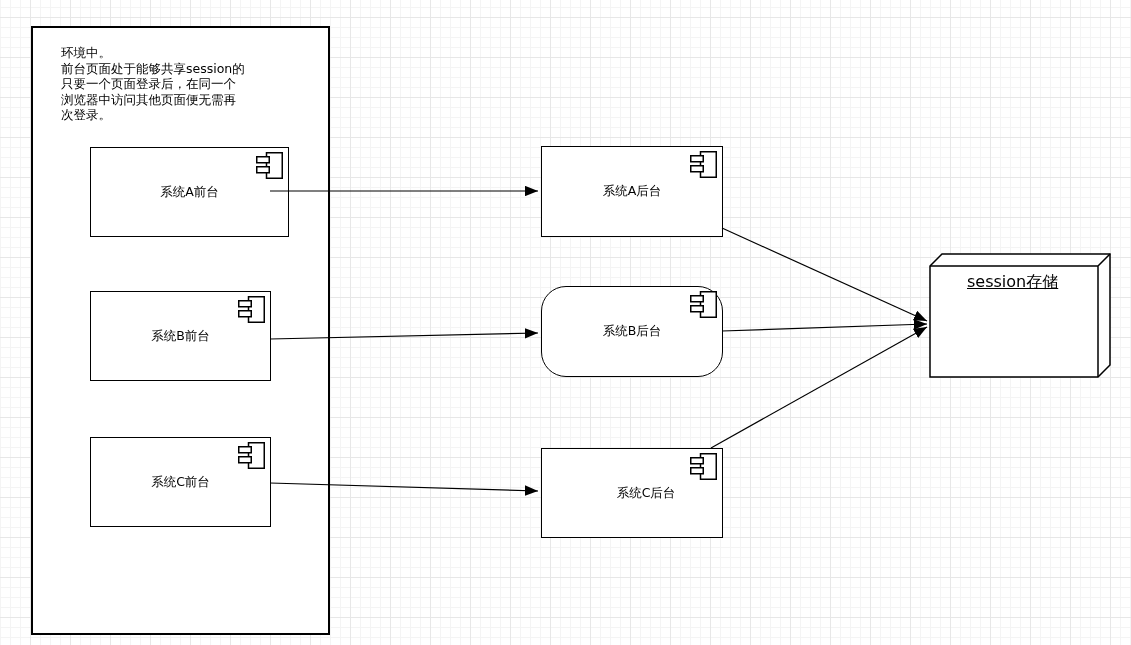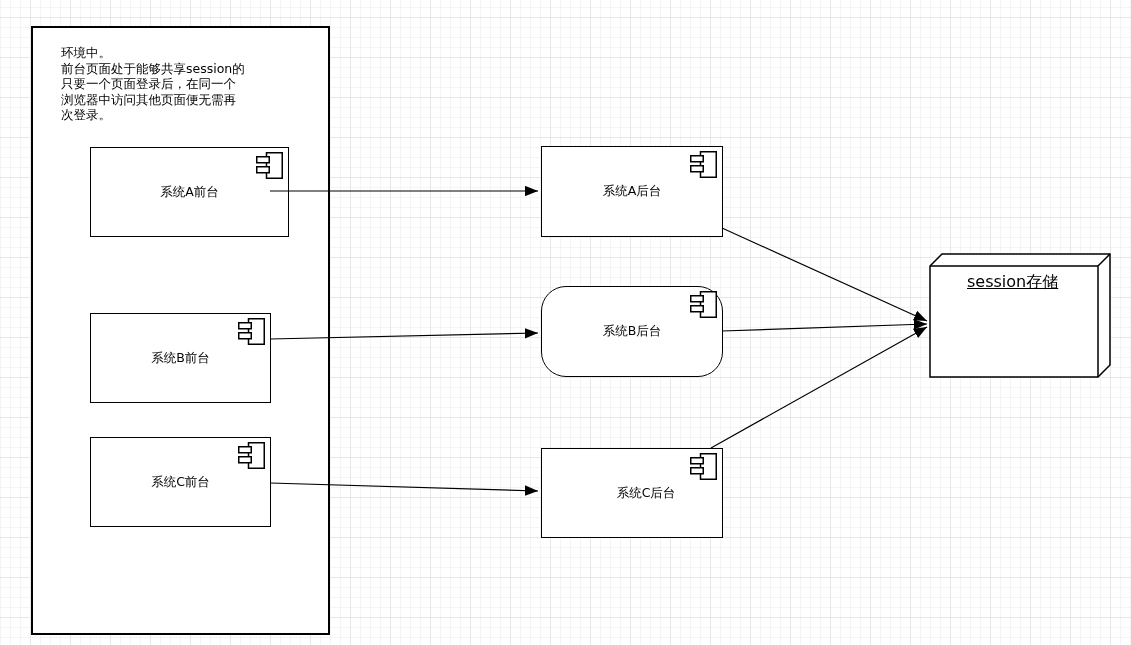--- a/index.html
+++ b/index.html
@@ -27,21 +27,21 @@
     position:absolute;left:28px;top:17px;width:250px;
     font-size:12.5px;line-height:15.5px;white-space:nowrap;
   }
   .comp-box{
     position:absolute;background:#fff;border:1.5px solid #000;
     display:flex;align-items:center;justify-content:center;
     font-size:12.5px;box-sizing:border-box;
   }
   .comp-box .uml-icon{position:absolute;top:4px;right:5px;}
   .fa{left:90px;top:147px;width:199px;height:90px;}
-  .fb{left:90px;top:313px;width:181px;height:90px;}
+  .fb{left:90px;top:291px;width:181px;height:90px;}
   .fc{left:90px;top:437px;width:181px;height:90px;}
   .ba{left:541px;top:146px;width:182px;height:91px;}
   .bb{left:541px;top:286px;width:182px;height:91px;border-radius:25px;}
   .bc{left:541px;top:448px;width:182px;height:90px;padding-left:28px;}
   .storage{position:absolute;left:929px;top:252px;width:184px;height:128px;}
   .storage-label{
     position:absolute;left:6px;top:20px;font-size:16px;
     text-decoration:underline;white-space:nowrap;margin-left:32px;
   }
   .arrows{position:absolute;left:0;top:0;pointer-events:none;}

